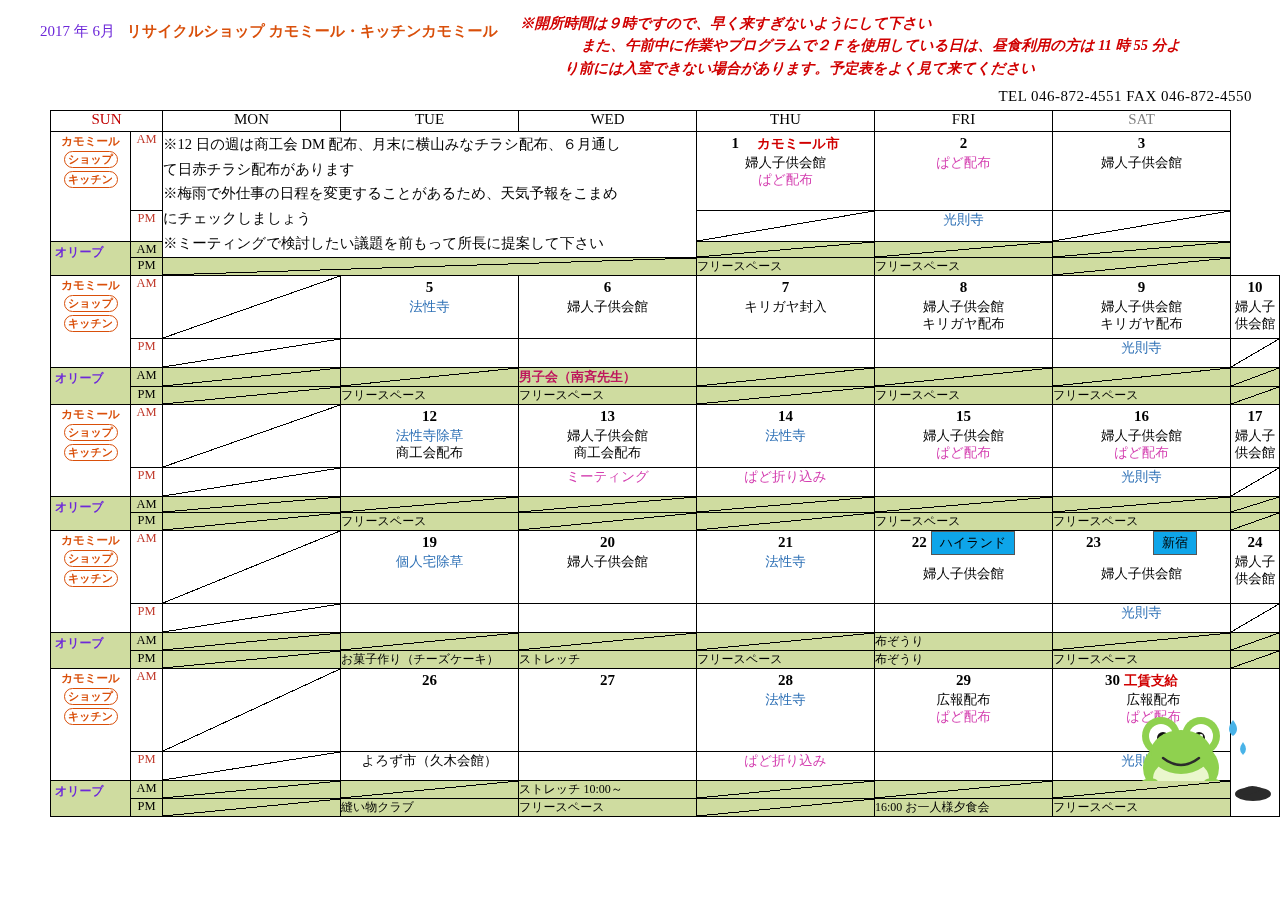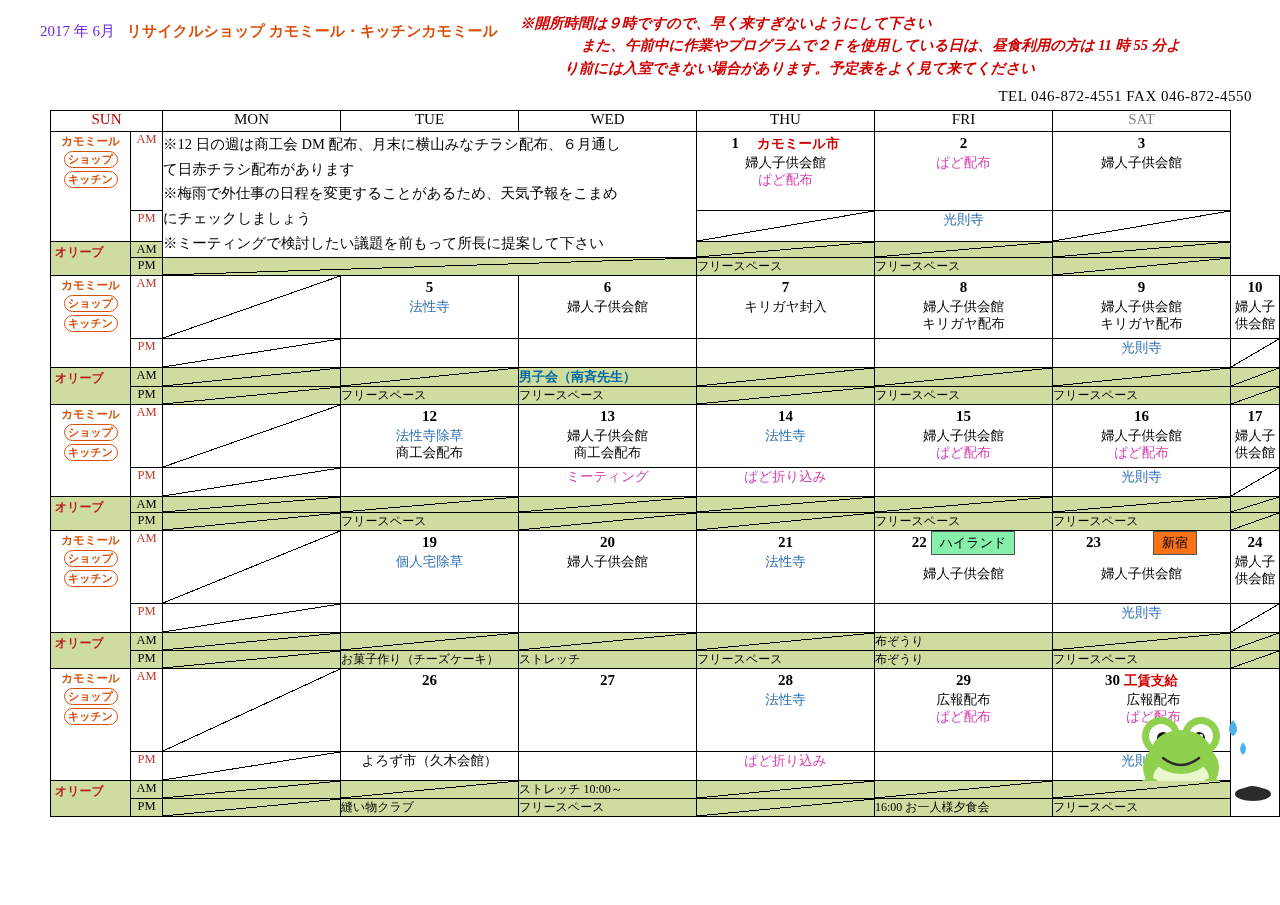--- a/index.html
+++ b/index.html
@@ -40,21 +40,21 @@
   th.sat{color:#808080;}
 
   
   .lblcell{position:relative;height:100%;}
   .kam{color:#d94f0a;font-size:11.5px;font-weight:bold;text-align:center;padding-top:3px;line-height:1.15;}
   .pill{
     display:block;margin:3px auto 0;width:52px;
     border:1px solid #d94f0a;border-radius:9px;
     font-size:11px;color:#d94f0a;text-align:center;line-height:15px;font-weight:bold;
   }
-  .olive-lbl{color:#b91c1c;font-size:12px;font-weight:bold;padding:2px 0 0 4px;}
+  .olive-lbl{color:#6d28d9;font-size:12px;font-weight:bold;padding:2px 0 0 4px;}
 
   .apcell{font-size:12.5px;text-align:center;padding-top:3px;color:#c0392b;}
   .apcell.black{color:#000;}
 
   .daynum{font-size:15px;font-weight:bold;}
   .cellpad{padding:2px 4px 2px 5px;line-height:1.35;text-align:center;}
 
   .ev{font-size:13.5px;line-height:1.3;}
   .blue{color:#2c6fb5;}
   .pink{color:#d43fb0;}
@@ -70,24 +70,24 @@
 
   
   .slash{position:relative;}
   .slash::after{
     content:"";position:absolute;left:0;top:0;width:100%;height:100%;
     background:linear-gradient(to bottom right, transparent calc(50% - 0.5px), #000 calc(50% - 0.5px), #000 calc(50% + 0.5px), transparent calc(50% + 0.5px));
     pointer-events:none;
   }
 
   .tagbox{
-    display:inline-block;border:1px solid #555;background:#86efac;
+    display:inline-block;border:1px solid #555;background:#0ea5e9;
     font-size:13px;padding:2px 8px;vertical-align:top;
   }
-  .tagbox.nobg{background:#f97316;}
+  .tagbox.nobg{background:#0ea5e9;}
 
   .dotted-top{border-top:1px dotted #666 !important;}
 
   
   .frogcell{position:relative;background:#fff;}
   .frog{position:absolute;right:8px;bottom:6px;width:150px;height:120px;}
 </style>
 </head>
 <body>
 
@@ -239,21 +239,21 @@
         </td>
         <td class="slash"></td>
       </tr>
       <tr class="olive-row">
         <td rowspan="2">
           <div class="olive-lbl">オリーブ</div>
         </td>
         <td class="apcell black">AM</td>
         <td class="slash"></td>
         <td class="slash"></td>
-        <td class="olive-txt" style="color:#0369a1;font-weight:bold;font-size:13px">男子会（南斉先生）</td>
+        <td class="olive-txt" style="color:#be185d;font-weight:bold;font-size:13px">男子会（南斉先生）</td>
         <td class="slash"></td>
         <td class="slash"></td>
         <td class="slash"></td>
         <td class="slash"></td>
       </tr>
       <tr class="olive-row">
         <td class="apcell black dotted-top">PM</td>
         <td class="slash"></td>
         <td class="olive-txt">フリースペース</td>
         <td class="olive-txt">フリースペース</td>

